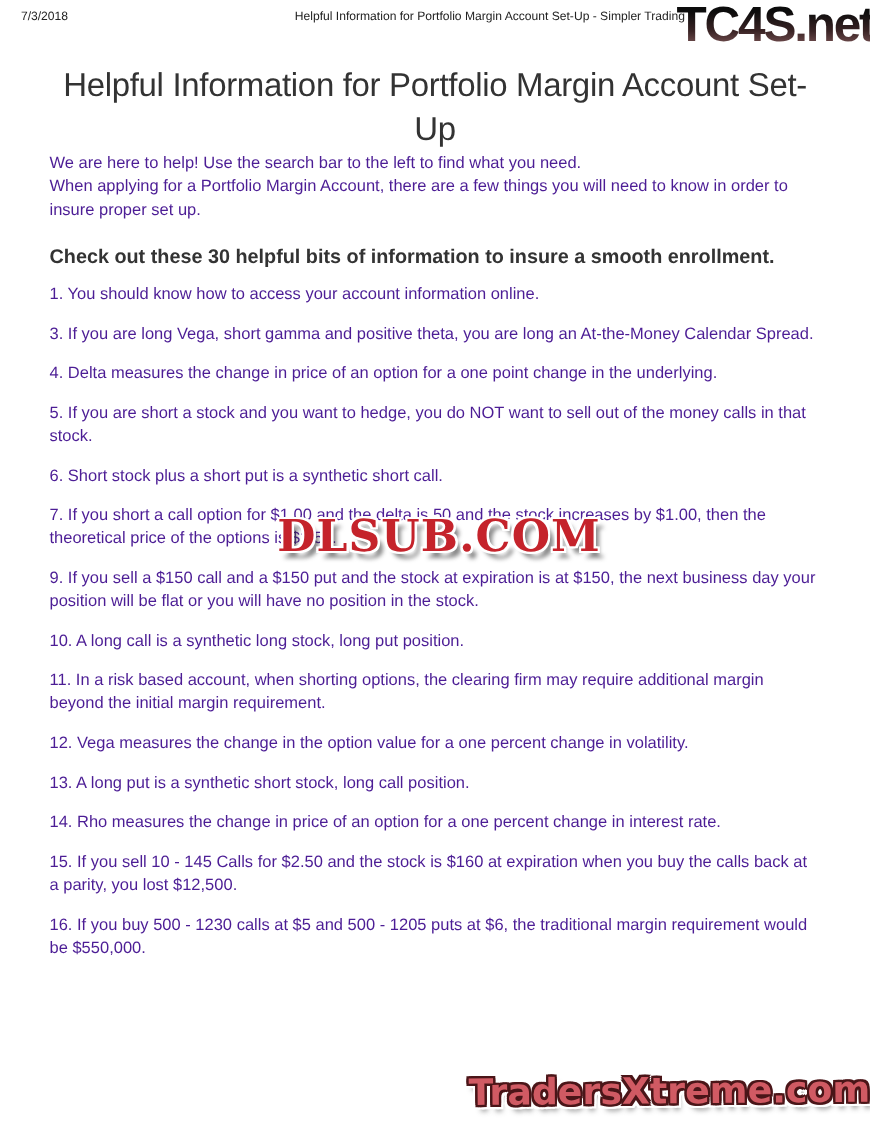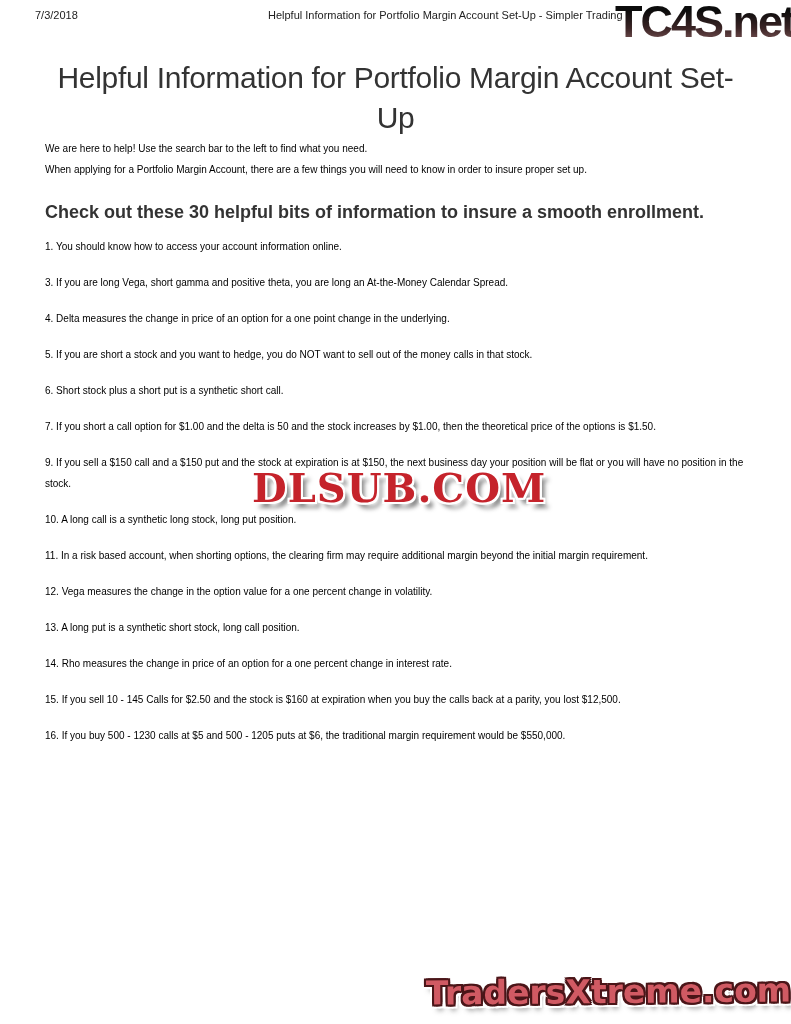--- a/index.html
+++ b/index.html
@@ -9,21 +9,21 @@
     background: #ffffff;
     font-family: "Liberation Sans", sans-serif;
     color: #333333;
     position: relative;
     overflow: hidden;
   }
   .page { position: absolute; inset: 0; background: #fff; }
 
   
   .ph-date {
-    position: absolute; left: 35px; top: 9px;
+    position: absolute; left: 19px; top: 9px;
     font-size: 11px; color: #222; white-space: nowrap;
   }
   .ph-title {
     position: absolute; left: 268px; top: 9px;
     font-size: 11px; color: #222; white-space: nowrap;
   }
 
   
   .tc4s {
     position: absolute; top: -4px; right: -3px;
@@ -42,21 +42,21 @@
     }
   }
 
   
   .content { position: absolute; left: 45px; top: 0; width: 701px; }
   h1.article-title {
     margin: 58px 0 0 0;
     font-size: 30px; line-height: 40px; font-weight: 400;
     letter-spacing: -0.3px; color: #333; text-align: center;
   }
-  p.body-text { font-size: 10px; line-height: 21px; margin: 0; color: #000000; }
+  p.body-text { font-size: 15px; line-height: 21px; margin: 0; color: #4c1d95; }
   .intro-1 { margin-top: 8px; }
   .intro-2 { margin-top: 19px; }
   h2.subheading {
     margin: 20px 0 0 0;
     font-size: 18px; line-height: 24px; font-weight: 700; color: #333;
   }
   .items { margin-top: 12px; }
   .items p { margin: 0 0 15px 0; }
 
   

